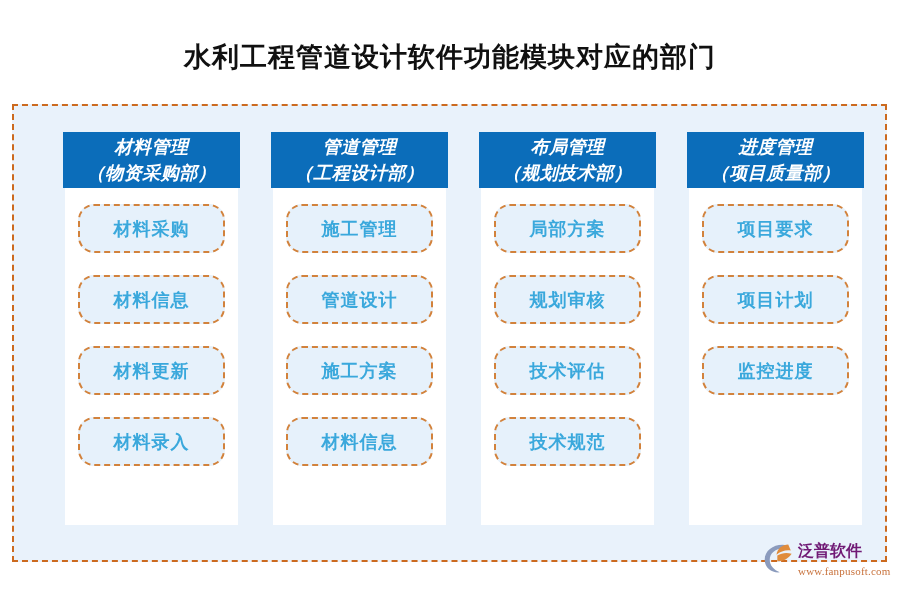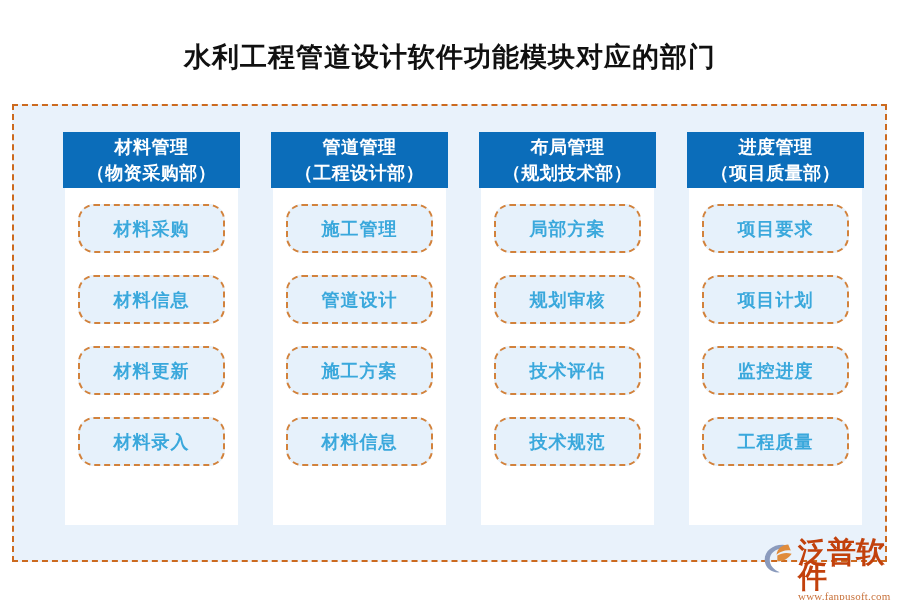--- a/index.html
+++ b/index.html
@@ -76,20 +76,21 @@
     font-size: 18px;
     font-weight: bold;
     line-height: 26px;
     padding-top: 2px;
     text-align: center;
     letter-spacing: 0.5px;
     font-family: "Liberation Serif", "DejaVu Serif", serif;
   }
   .col-header .hdr-line {
     display: block;
+    font-style: italic;
   }
 
   .col-body {
     width: 173px;
     height: 337px;
     box-sizing: border-box;
     background: #ffffff;
     padding-top: 16px;
     display: flex;
     flex-direction: column;
@@ -129,26 +130,26 @@
     height: 32px;
     margin-top: 2px;
     flex: none;
   }
   .brand-text-wrap {
     margin-left: 2px;
     display: flex;
     flex-direction: column;
   }
   .brand-name {
-    font-size: 29px;
-    font-weight: bold;
-    color: #c2410c;
+    font-size: 16px;
+    font-weight: bold;
+    color: #701a75;
     line-height: 25px;
     letter-spacing: 0px;
-    font-family: Liberation Sans, sans-serif;
+    font-family: Liberation Mono, monospace;
   }
   .brand-url {
     font-size: 11px;
     color: #c8723c;
     line-height: 13px;
     letter-spacing: 0.2px;
     font-family: "Liberation Serif", "DejaVu Serif", serif;
   }
 </style>
 </head>
@@ -203,21 +204,20 @@
 
       <div class="column">
         <div class="col-header">
           <span class="hdr-line">进度管理</span>
           <span class="hdr-line">（项目质量部）</span>
         </div>
         <div class="col-body">
           <div class="module-item">项目要求</div>
           <div class="module-item">项目计划</div>
           <div class="module-item">监控进度</div>
-          <div class="module-item">工程质量</div>
         </div>
       </div>
 
     </div>
   </div>
 
   <div class="brand-logo">
     <svg class="brand-mark" viewBox="0 0 40 38">
       <path d="M30 4 C16 1, 3 9, 3 21 C3 31, 12 37, 21 36 C14 33, 9 28, 9 21 C9 12, 18 6, 30 8 Z" fill="#8b9bbd"></path>
       <path d="M31 3 C24 3, 18 8, 17 15 C22 11, 28 9, 34 10 Z" fill="#e08c3c"></path>

